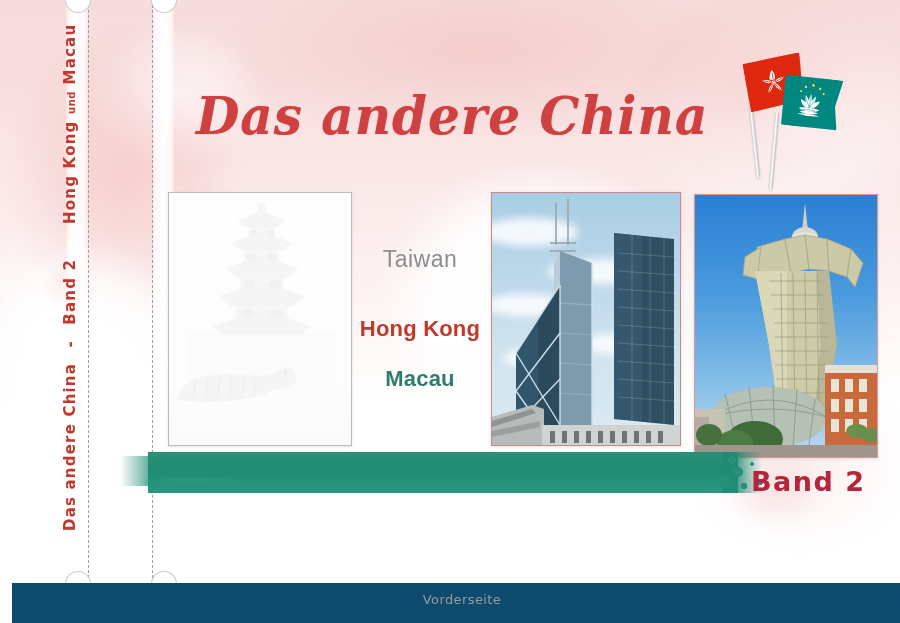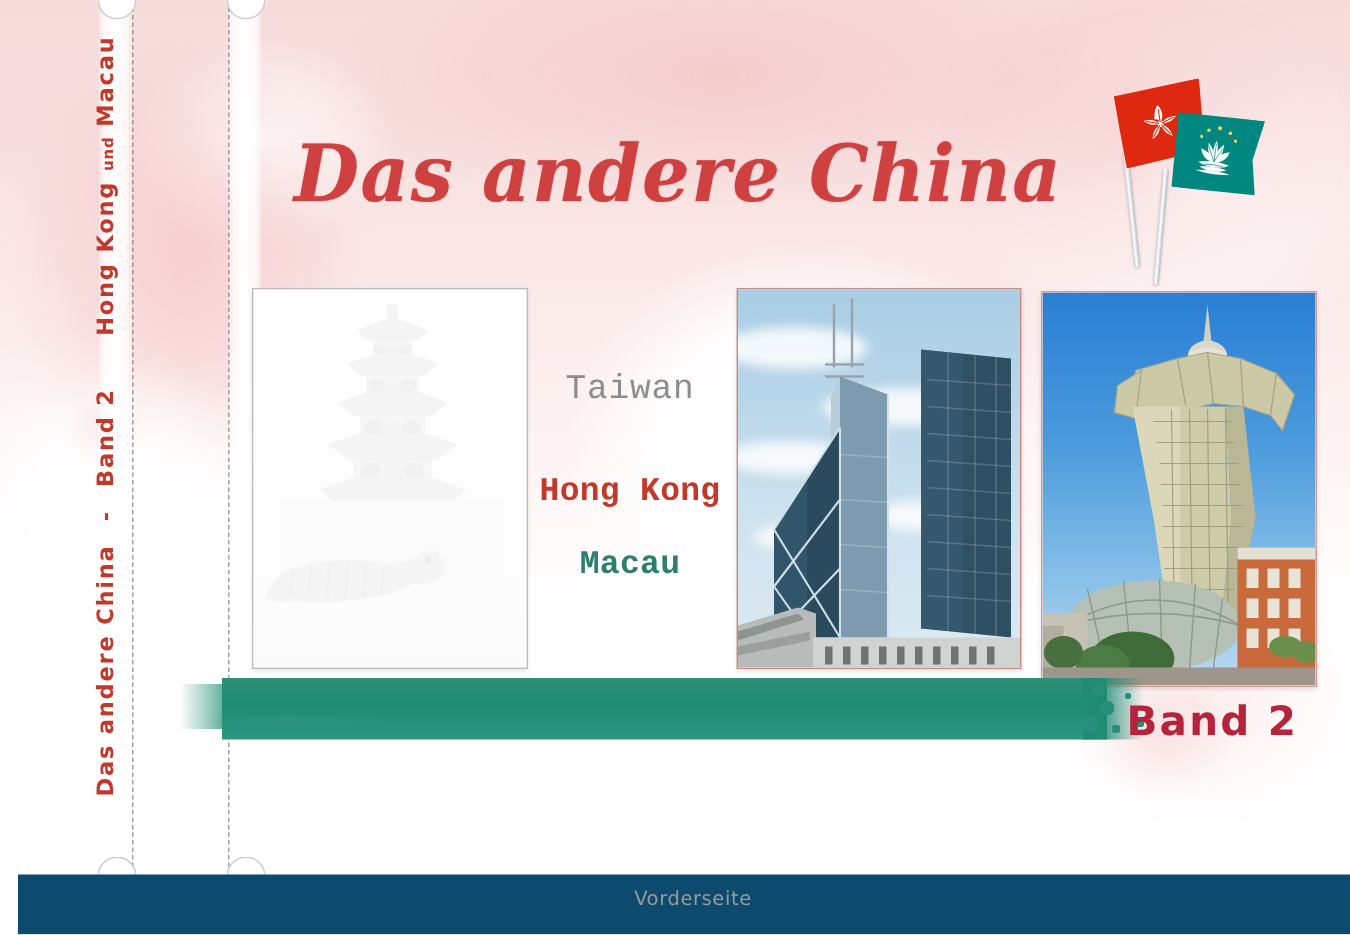--- a/index.html
+++ b/index.html
@@ -171,21 +171,21 @@
 
   
   .hk-sky{position:absolute;inset:0;background:linear-gradient(180deg,#a9cde4 0%,#bcd8ea 34%,#cfe3ef 62%,#dceaf2 100%);}
   .cloud{position:absolute;background:rgba(255,255,255,.85);border-radius:50%;filter:blur(4px);}
 
   
   .mo-sky{position:absolute;inset:0;background:linear-gradient(180deg,#2a7fd4 0%,#4a9add 38%,#86bfe8 72%,#bcd9ef 100%);}
 
   
   .words{position:absolute;left:355px;top:246px;width:130px;text-align:center;}
-  .w{font-family:Liberation Mono, monospace;font-weight:400;letter-spacing:.5px;}
+  .w{font-family:Liberation Sans, sans-serif;font-weight:400;letter-spacing:.5px;}
   .w-taiwan{font-size:23px;color:#8d8d8d;}
   .w-hk{font-size:22px;color:#c0392b;font-weight:700;margin-top:43px;letter-spacing:.2px;}
   .w-macau{font-size:22px;color:#2e7d6e;font-weight:700;margin-top:24px;letter-spacing:.2px;}
 
   
   .banner{
     position:absolute;left:148px;top:452px;width:590px;height:41px;
     background:linear-gradient(180deg,#2e8f77 0%, #1f8b73 42%, #2b9780 100%);
   }
   .banner-edge{

